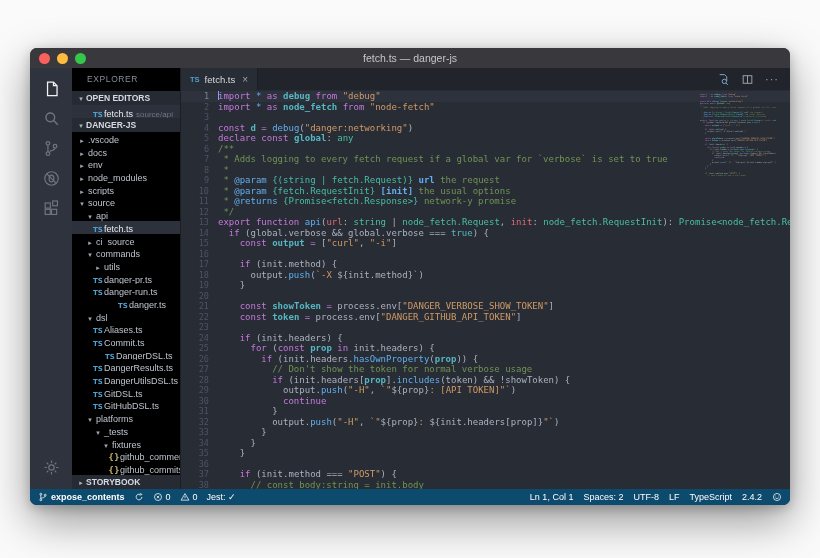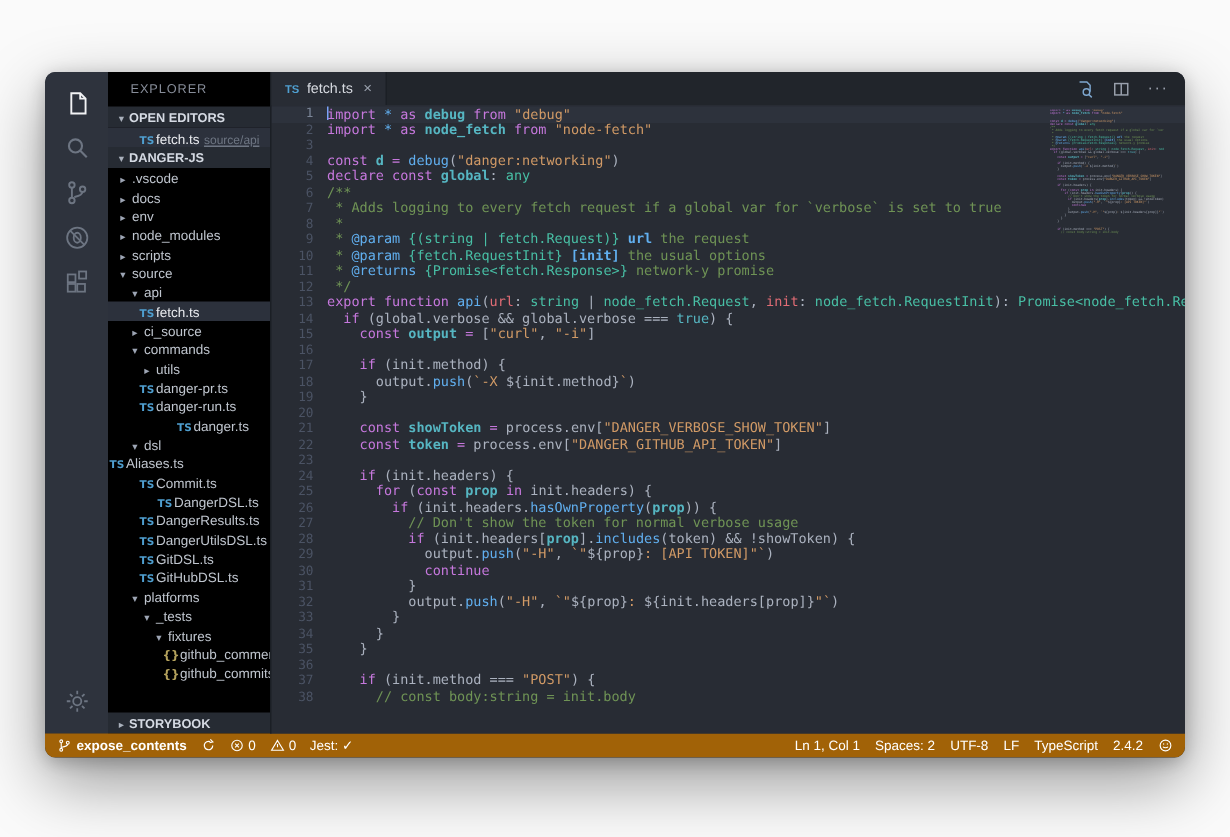--- a/index.html
+++ b/index.html
@@ -53,31 +53,39 @@
   .cline.current .lnum{color:#7c8698;}
   .ltext{white-space:pre;}
   .caret{display:inline-block;width:1px;height:9px;background:#7aa2f7;vertical-align:-1px;margin-right:-1px;}
   .tk-d{color:#abb2bf;}.tk-k{color:#c678dd;}.tk-s{color:#d19a66;}.tk-f{color:#61afef;}
   .tk-v{color:#56b6c2;font-weight:bold;}.tk-t{color:#48bfa5;}.tk-c{color:#6f9355;}
   .tk-tag{color:#61afef;}.tk-pb{color:#61afef;font-weight:bold;}.tk-pr{color:#e06c75;}
   .tk-o{color:#c678dd;}.tk-o2{color:#61afef;}.tk-b{color:#56b6c2;}
   .minimap{position:absolute;top:3px;right:14px;width:76px;font-size:2px;line-height:2.2px;overflow:hidden;max-height:110px;opacity:.95;}
   .minimap .cline{height:2.2px;}
   
-  .statusbar{height:16px;background:#a16207;display:flex;align-items:center;color:#fff;font-size:9px;padding:0 8px;flex:0 0 auto;}
+  .statusbar{height:16px;background:#0c4a6e;display:flex;align-items:center;color:#fff;font-size:9px;padding:0 8px;flex:0 0 auto;}
   .sleft{display:flex;align-items:center;gap:9px;}
   .sright{margin-left:auto;display:flex;align-items:center;gap:10px;}
   .sitem{display:flex;align-items:center;gap:3px;white-space:nowrap;}
   .sitem svg{width:10px;height:10px;display:block;}
 </style>
 </head>
 <body>
 
 <div class="window">
 
+  <div class="titlebar">
+    <div class="lights">
+      <span class="light red"></span>
+      <span class="light yellow"></span>
+      <span class="light green"></span>
+    </div>
+    <div class="title">fetch.ts — danger-js</div>
+  </div>
 
   <div class="main">
 
     <div class="activitybar">
       <div class="aicon active">
         <svg viewBox="0 0 24 24" fill="none" stroke="currentColor" stroke-width="1.6">
             <path d="M7 4h7.5L19 8.5V21H7z"></path>
             <path d="M14.5 4v4.5H19"></path>
           </svg>
       </div>
@@ -137,21 +145,21 @@
           <div class="srow trow" style="padding-left: 4px;"><span class="ticon folder">▾</span><span class="tlabel">source</span></div>
           <div class="srow trow" style="padding-left: 12px;"><span class="ticon folder">▾</span><span class="tlabel">api</span></div>
           <div class="srow trow sel" style="padding-left: 20px;"><span class="ticon ts">TS</span><span class="tlabel">fetch.ts</span></div>
           <div class="srow trow" style="padding-left: 12px;"><span class="ticon folder">▸</span><span class="tlabel">ci_source</span></div>
           <div class="srow trow" style="padding-left: 12px;"><span class="ticon folder">▾</span><span class="tlabel">commands</span></div>
           <div class="srow trow" style="padding-left: 20px;"><span class="ticon folder">▸</span><span class="tlabel">utils</span></div>
           <div class="srow trow" style="padding-left: 20px;"><span class="ticon ts">TS</span><span class="tlabel">danger-pr.ts</span></div>
           <div class="srow trow" style="padding-left: 20px;"><span class="ticon ts">TS</span><span class="tlabel">danger-run.ts</span></div>
           <div class="srow trow" style="padding-left: 20px; margin-left: 25px;"><span class="ticon ts">TS</span><span class="tlabel">danger.ts</span></div>
           <div class="srow trow" style="padding-left: 12px;"><span class="ticon folder">▾</span><span class="tlabel">dsl</span></div>
-          <div class="srow trow" style=""><span class="ticon ts">TS</span><span class="tlabel">Aliases.ts</span></div>
+          <div class="srow trow" style="padding-left: 20px;"><span class="ticon ts">TS</span><span class="tlabel">Aliases.ts</span></div>
           <div class="srow trow" style="padding-left: 20px;"><span class="ticon ts">TS</span><span class="tlabel">Commit.ts</span></div>
           <div class="srow trow" style="padding-left: 32px;"><span class="ticon ts">TS</span><span class="tlabel">DangerDSL.ts</span></div>
           <div class="srow trow" style="padding-left: 20px;"><span class="ticon ts">TS</span><span class="tlabel">DangerResults.ts</span></div>
           <div class="srow trow" style="padding-left: 20px;"><span class="ticon ts">TS</span><span class="tlabel">DangerUtilsDSL.ts</span></div>
           <div class="srow trow" style="padding-left: 20px;"><span class="ticon ts">TS</span><span class="tlabel">GitDSL.ts</span></div>
           <div class="srow trow" style="padding-left: 20px;"><span class="ticon ts">TS</span><span class="tlabel">GitHubDSL.ts</span></div>
           <div class="srow trow" style="padding-left: 12px;"><span class="ticon folder">▾</span><span class="tlabel">platforms</span></div>
           <div class="srow trow" style="padding-left: 20px;"><span class="ticon folder">▾</span><span class="tlabel">_tests</span></div>
           <div class="srow trow" style="padding-left: 28px;"><span class="ticon folder">▾</span><span class="tlabel">fixtures</span></div>
           <div class="srow trow" style="padding-left: 36px;"><span class="ticon json">{}</span><span class="tlabel">github_commen..</span></div>

